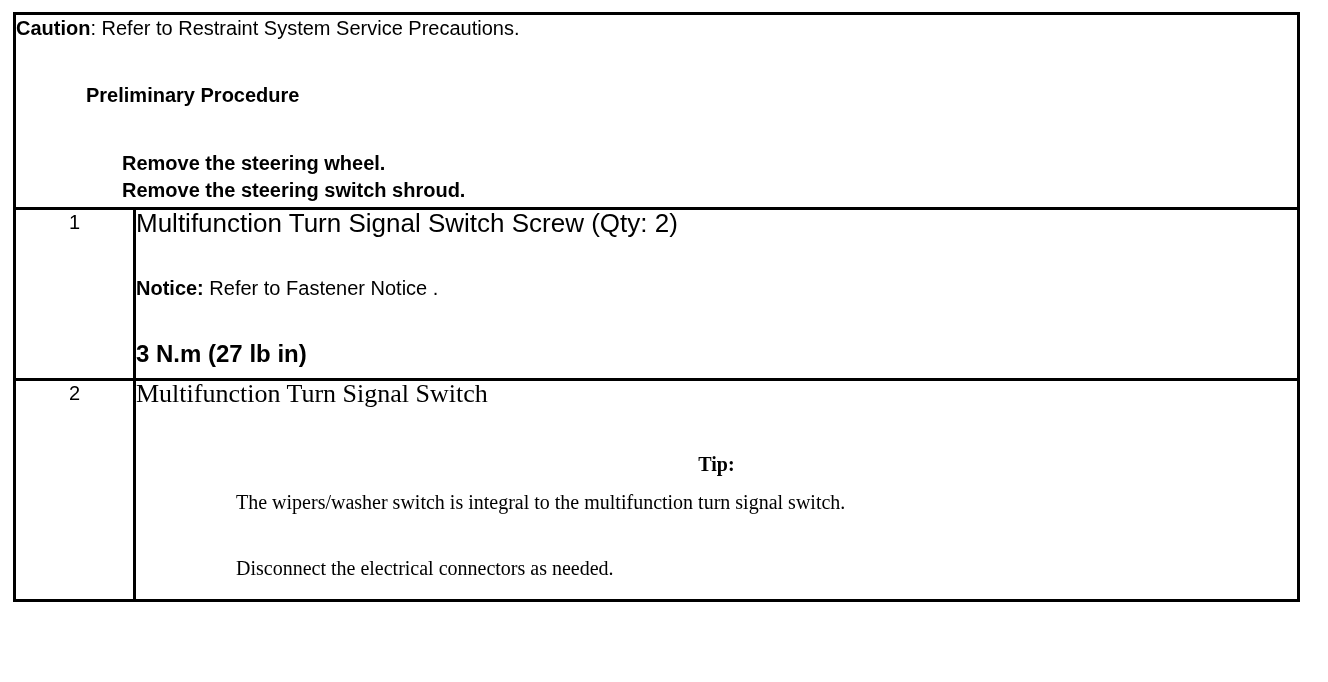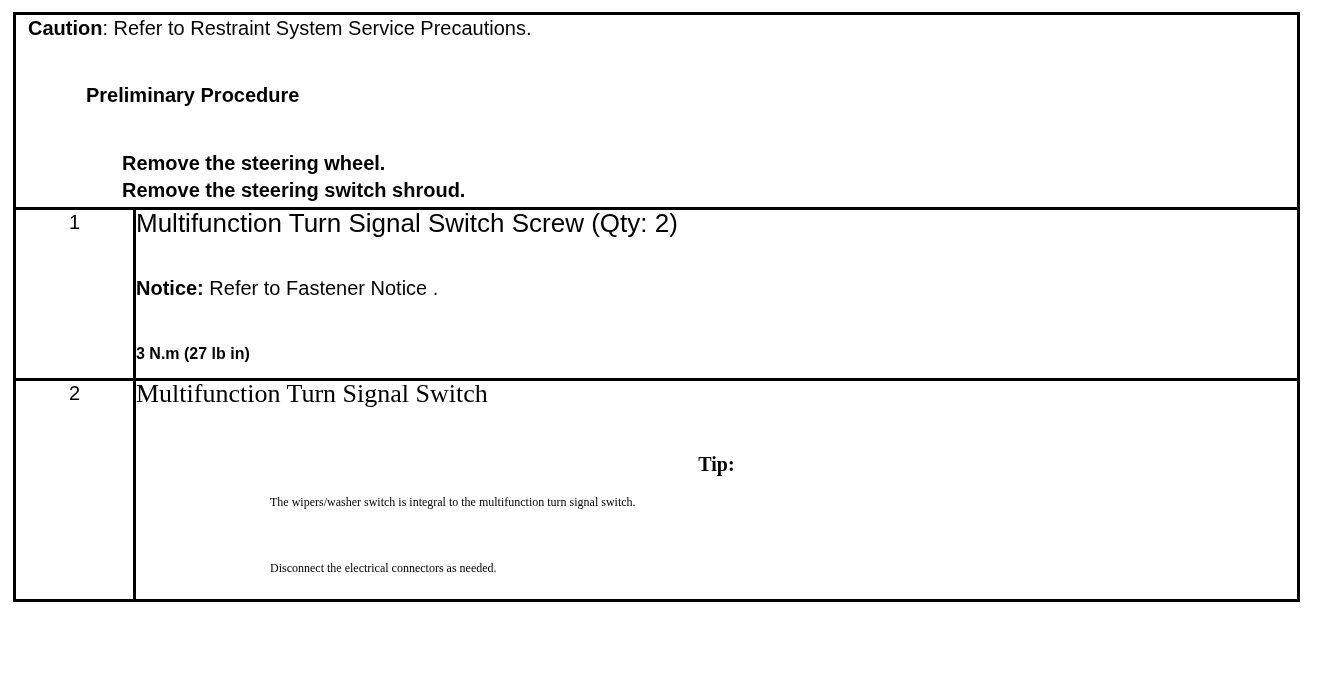--- a/index.html
+++ b/index.html
@@ -71,21 +71,20 @@
 
   
   .caution-cell {
     padding: 8px 6px 14px 6px;
     height: 192px;
   }
   .caution-line {
     font-size: 20px;
     line-height: 26px;
     white-space: nowrap;
-    padding-left: 12px;
   }
   .caution-line .lead {
     font-weight: bold;
   }
   .prelim-heading {
     font-size: 20px;
     font-weight: bold;
     line-height: 26px;
     margin-left: 70px;
     margin-top: 41px;
@@ -120,43 +119,42 @@
     white-space: nowrap;
   }
   .comp-notice {
     font-size: 20px;
     line-height: 26px;
     margin-top: 39px;
     white-space: nowrap;
   }
   .comp-notice .lead { font-weight: bold; }
   .comp-torque {
-    font-size: 16px;
+    font-size: 24px;
     font-weight: bold;
     line-height: 26px;
     margin-top: 40px;
     white-space: nowrap;
   }
 
   .tip-label {
     font-size: 20px;
     font-weight: bold;
     line-height: 26px;
     margin-top: 44px;
     text-align: center;
   }
   .tip-body {
     margin-left: 100px;
   }
   .tip-line {
-    font-size: 12px;
+    font-size: 20px;
     line-height: 26px;
     margin-top: 12px;
     white-space: nowrap;
-    margin-left: 34px;
   }
   .tip-line.second { margin-top: 40px; }
 </style>
 </head>
 <body>
 
 <div class="page">
 
   <table class="callout-table">
     <colgroup>

